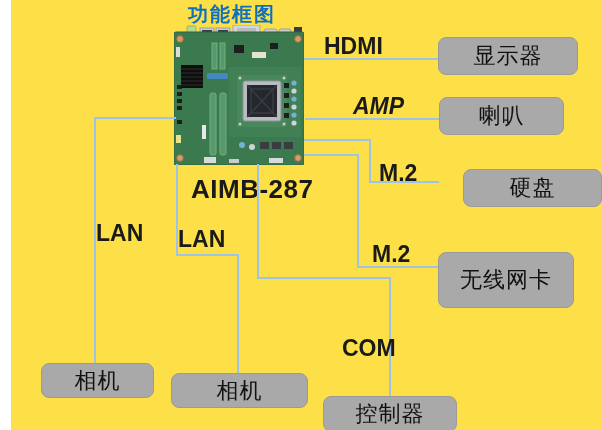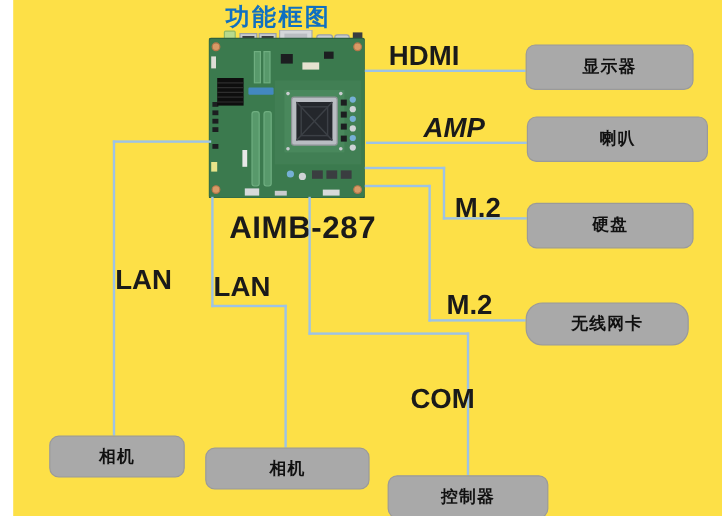--- a/index.html
+++ b/index.html
@@ -31,44 +31,44 @@
   #lan2-h     {left:165px;top:254px;width:63px;}
   #lan2-v2    {left:226px;top:254px;height:119px;}
 
   
   .devbox{
     position:absolute;
     background:#A9A9A9;
     border:1px solid #9a9a9a;
     border-radius:8px;
     display:flex;align-items:center;justify-content:center;
-    font-size:14px;font-weight:bold;color:#111;
+    font-size:22px;font-weight:normal;color:#111;
     letter-spacing:1px;
     box-sizing:border-box;
   }
   #box-display   {left:427px;top:37px;width:140px;height:38px;}
-  #box-speaker   {left:428px;top:97px;width:151px;height:38px;}
-  #box-hdd       {left:428px;top:169px;width:139px;height:38px;}
-  #box-wifi      {left:427px;top:252px;width:136px;height:36px;border-radius:14px;}
+  #box-speaker   {left:428px;top:97px;width:125px;height:38px;}
+  #box-hdd       {left:452px;top:169px;width:139px;height:38px;}
+  #box-wifi      {left:427px;top:252px;width:136px;height:56px;}
   #box-controller{left:312px;top:396px;width:134px;height:36px;}
   #box-camera1   {left:30px;top:363px;width:113px;height:35px;}
   #box-camera2   {left:160px;top:373px;width:137px;height:35px;}
 
   
   .portlabel{
     position:absolute;
     color:#1a1a1a;
     font-size:23px;font-weight:600;
     white-space:nowrap;
   }
   #lbl-hdmi {left:313px;top:33px;}
   #lbl-amp  {left:342px;top:93px;font-style:italic;}
   #lbl-m2a  {left:368px;top:160px;}
   #lbl-m2b  {left:361px;top:241px;}
-  #lbl-com  {left:331px;top:319px;}
+  #lbl-com  {left:331px;top:335px;}
   #lbl-lan1 {left:85px;top:220px;}
   #lbl-lan2 {left:167px;top:226px;}
 
   #page-title{
     position:absolute;left:177px;top:1px;
     color:#1070C0;font-size:20px;font-weight:bold;
     letter-spacing:2px;
   }
   #board-model{
     position:absolute;left:180px;top:174px;

